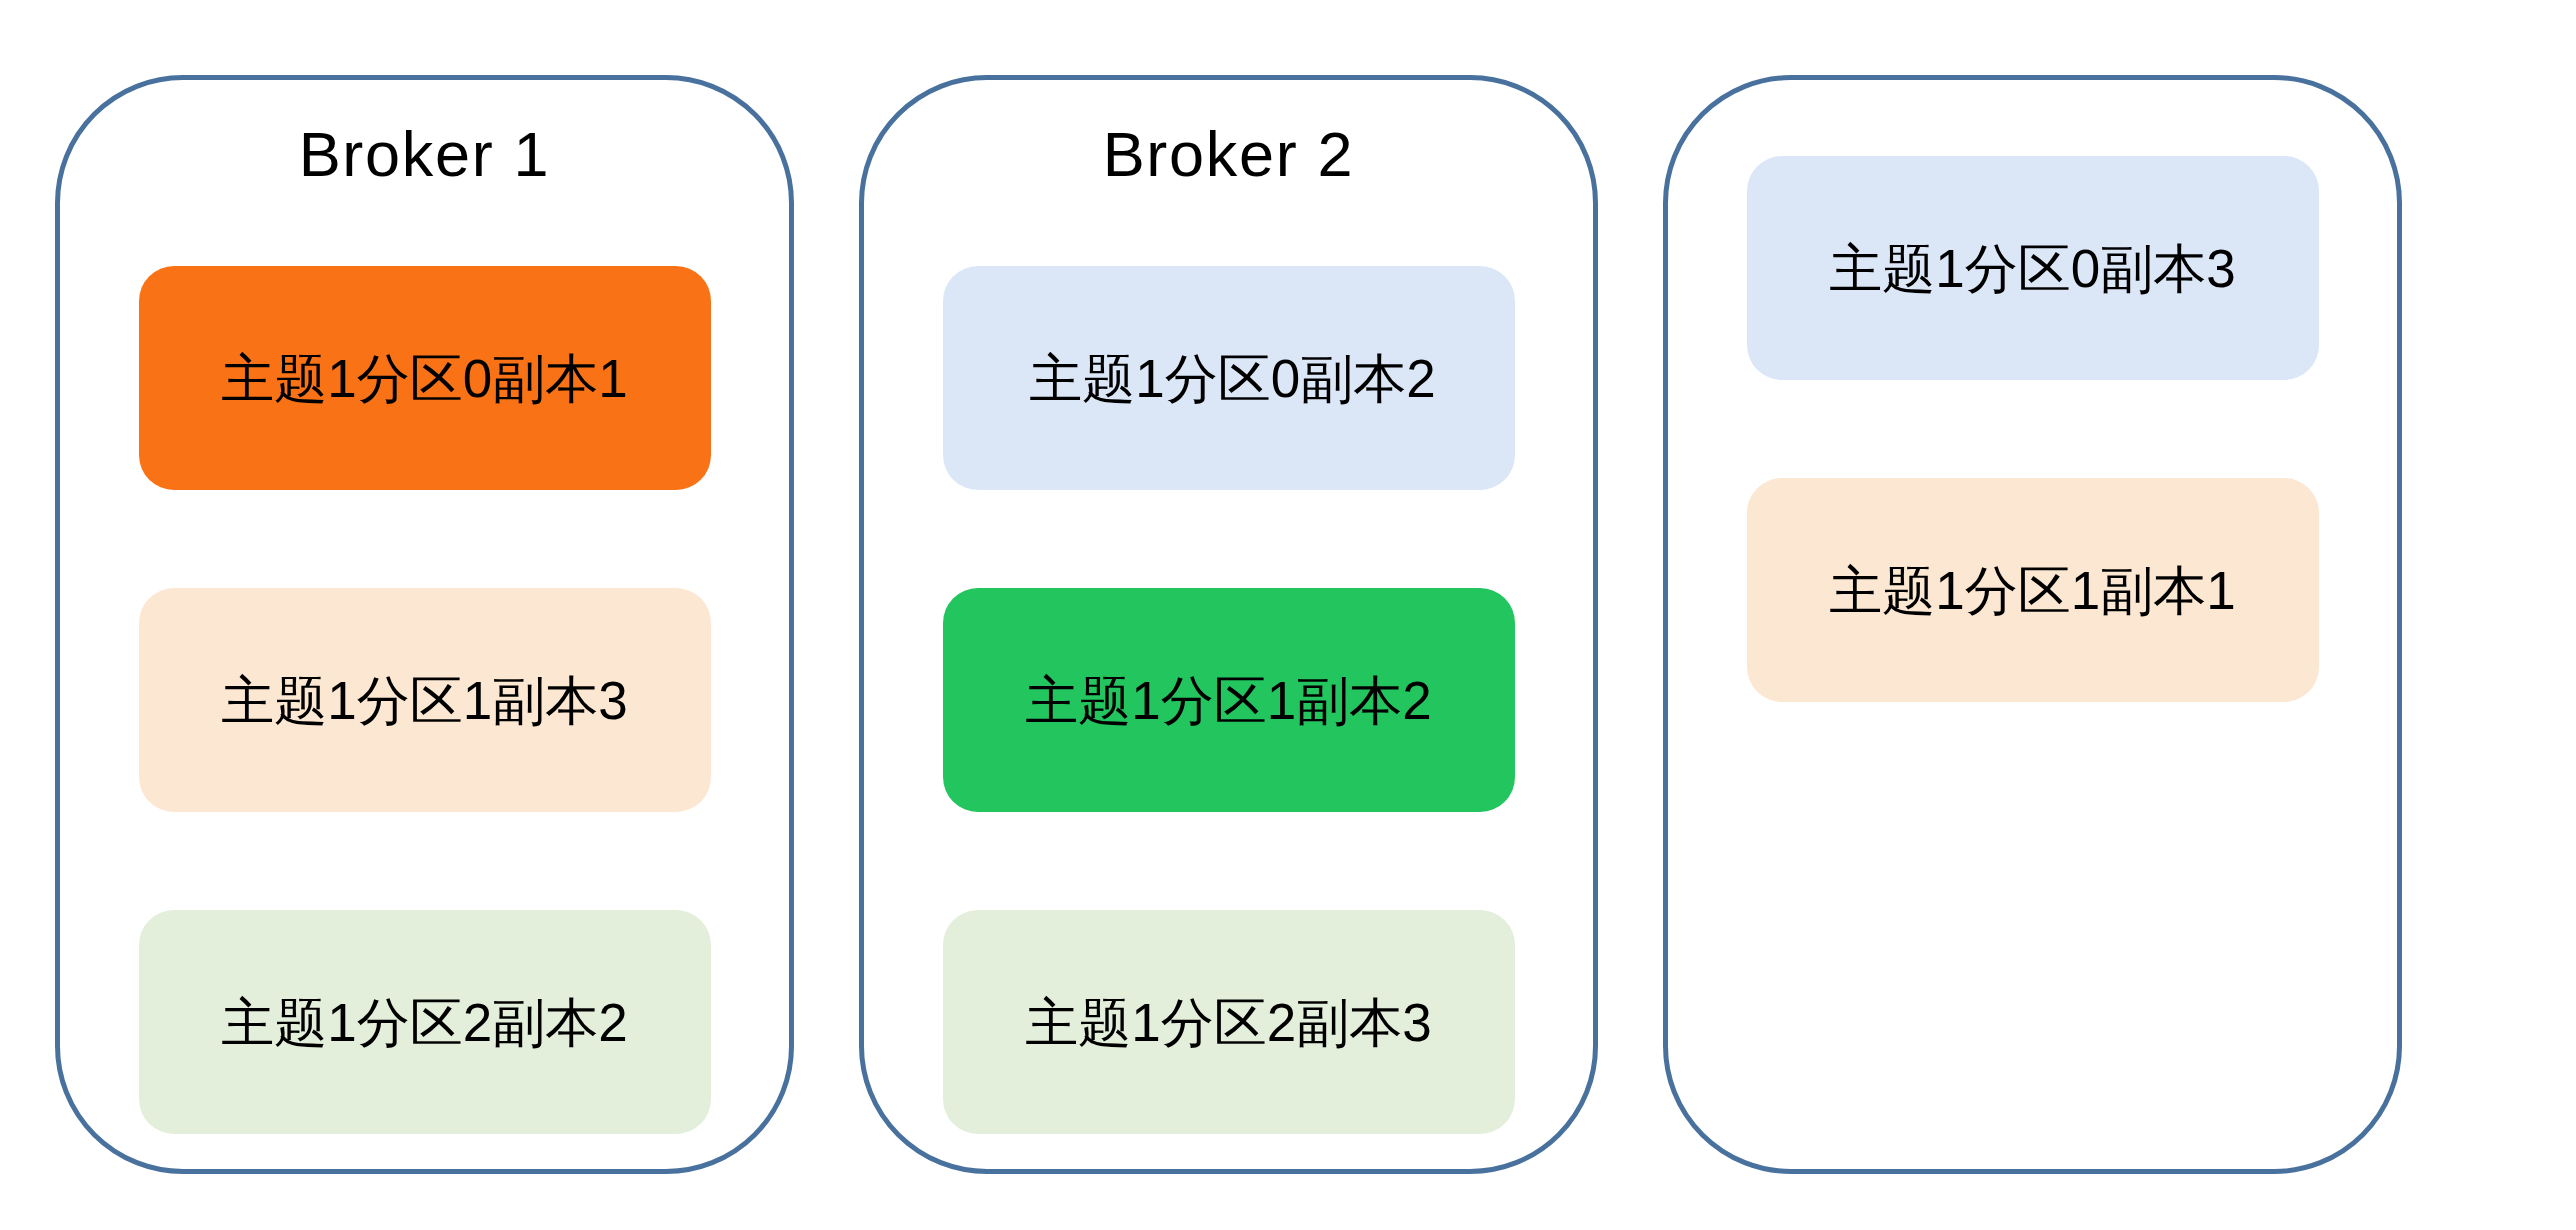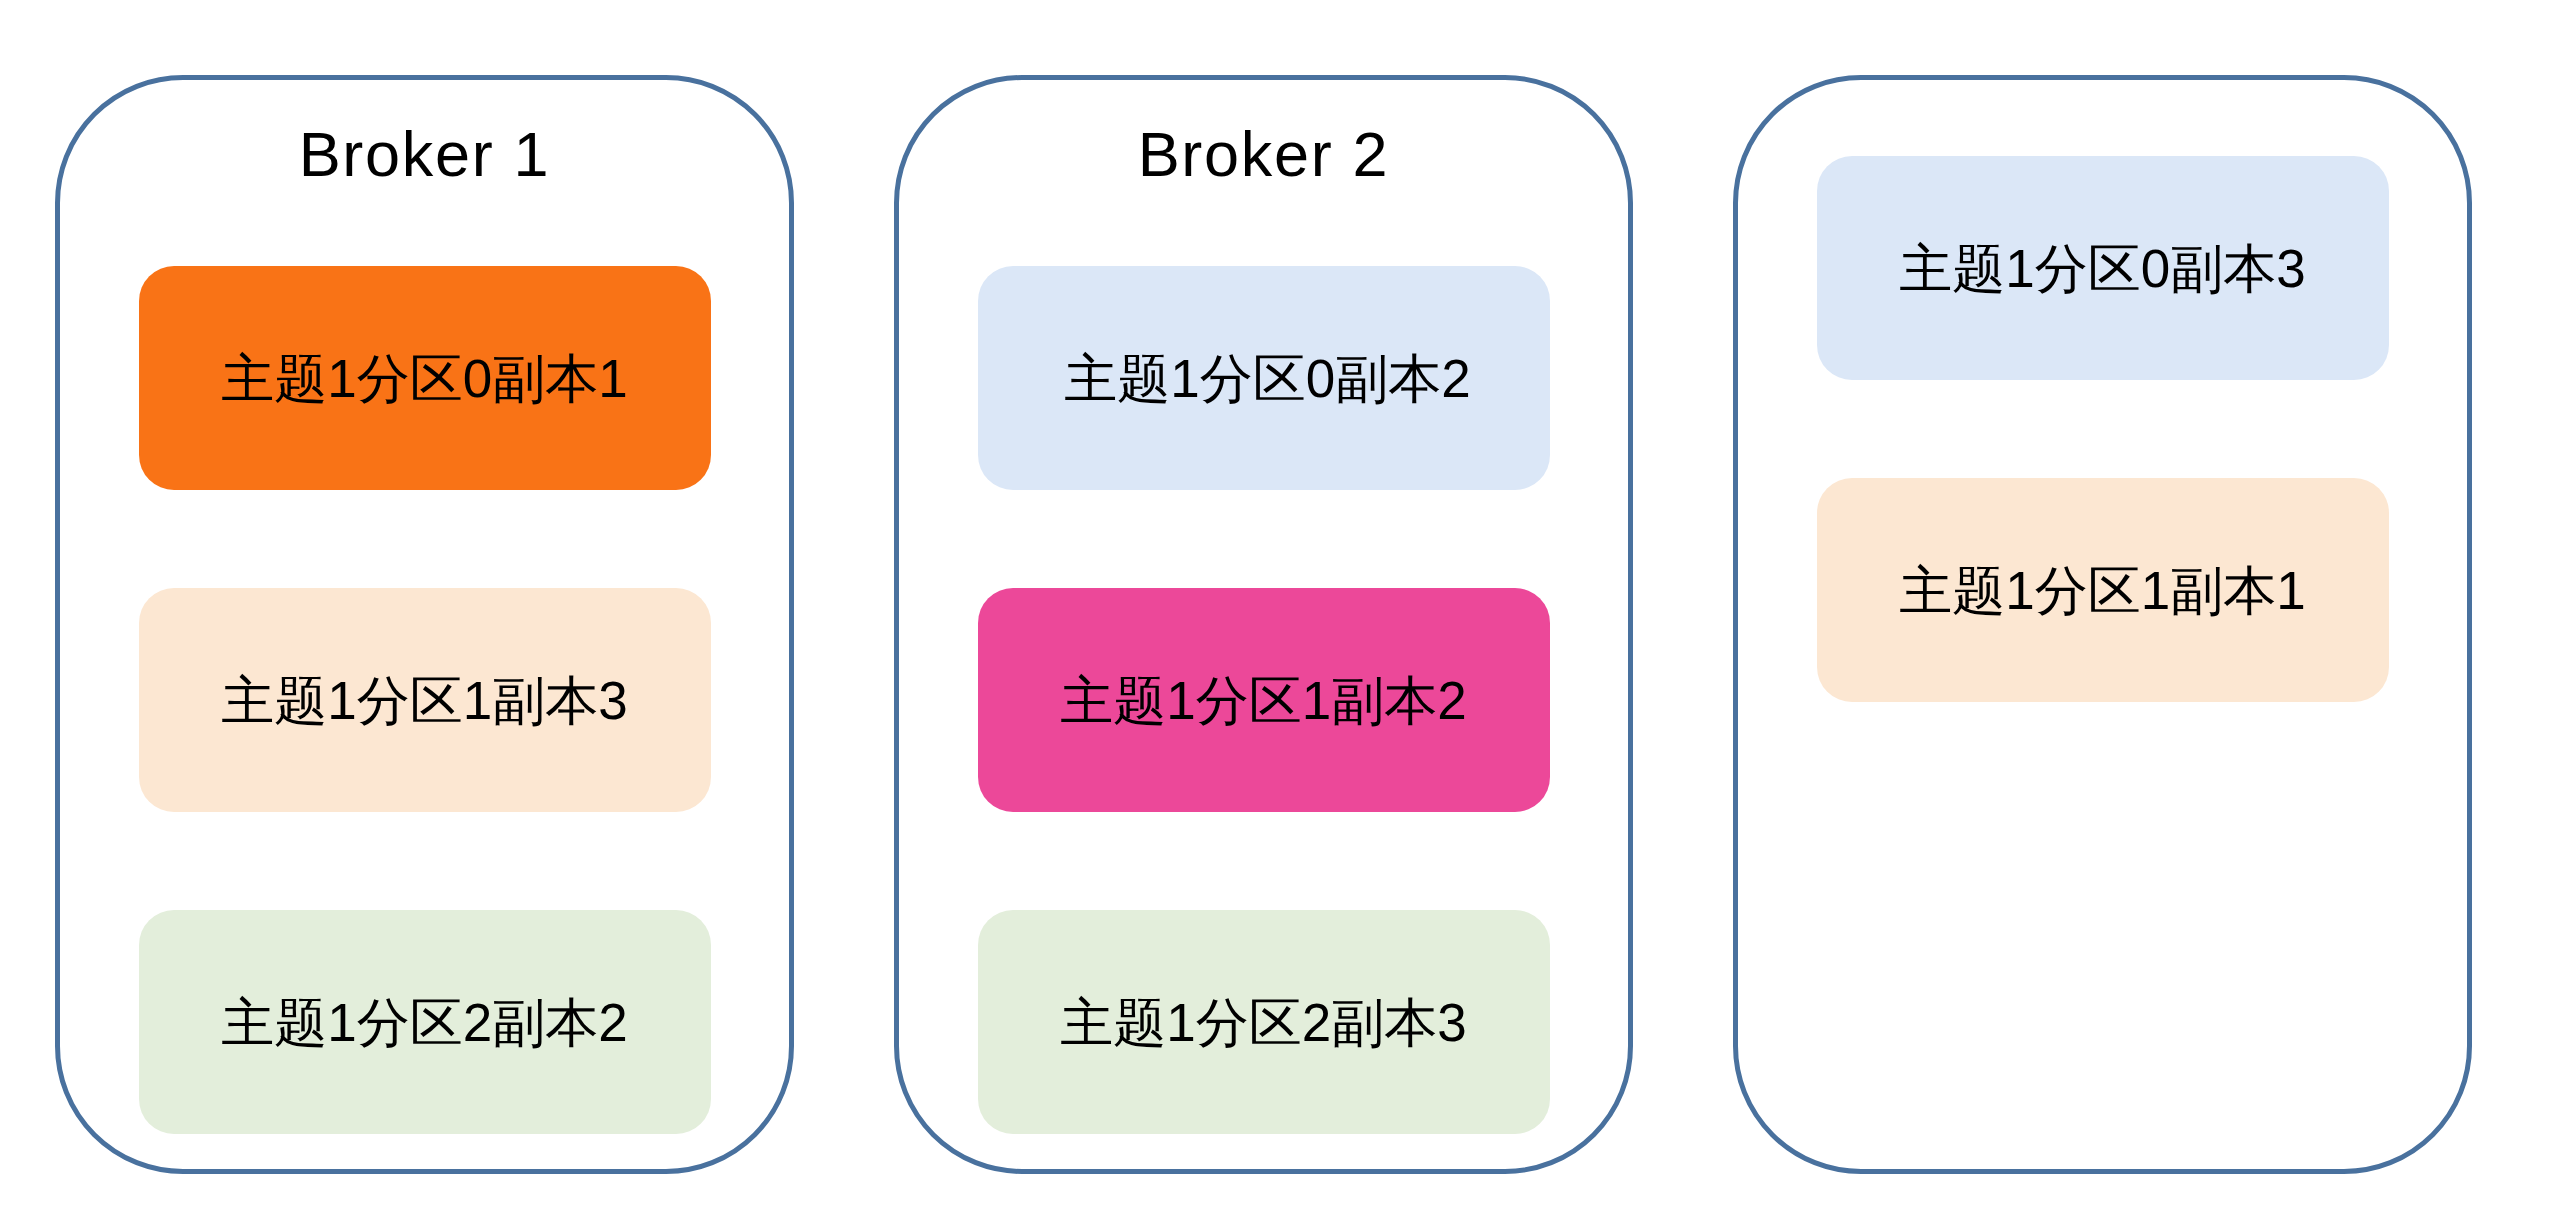--- a/index.html
+++ b/index.html
@@ -13,21 +13,21 @@
     position: relative;
     overflow: hidden;
     font-family: "Liberation Sans", sans-serif;
     color: #000000;
   }
   .diagram {
     position: absolute;
     left: 55px;
     top: 75px;
     display: flex;
-    gap: 100px;
+    gap: 65px;
   }
   .broker {
     box-sizing: border-box;
     width: 739px;
     height: 1099px;
     background: #ffffff;
     border: 5px solid #49719E; 
     border-radius: 128px;
     display: flex;
     flex-direction: column;
@@ -80,21 +80,21 @@
       </div>
     </div>
   </div>
 
   <div class="broker" style="border-color: rgb(73, 113, 158);">
     <div class="broker-title">Broker 2</div>
     <div class="replica-stack">
       <div class="replica" style="background: rgb(219, 231, 247); padding-left: 8px;">
         <span class="replica-label">主题1分区0副本2</span>
       </div>
-      <div class="replica" style="background: #ec4899;">
+      <div class="replica" style="background: #22c55e;">
         <span class="replica-label">主题1分区1副本2</span>
       </div>
       <div class="replica" style="background: rgb(227, 238, 219);">
         <span class="replica-label">主题1分区2副本3</span>
       </div>
     </div>
   </div>
 
   <div class="broker" style="border-color: rgb(73, 113, 158);">
     <div class="replica-stack">

